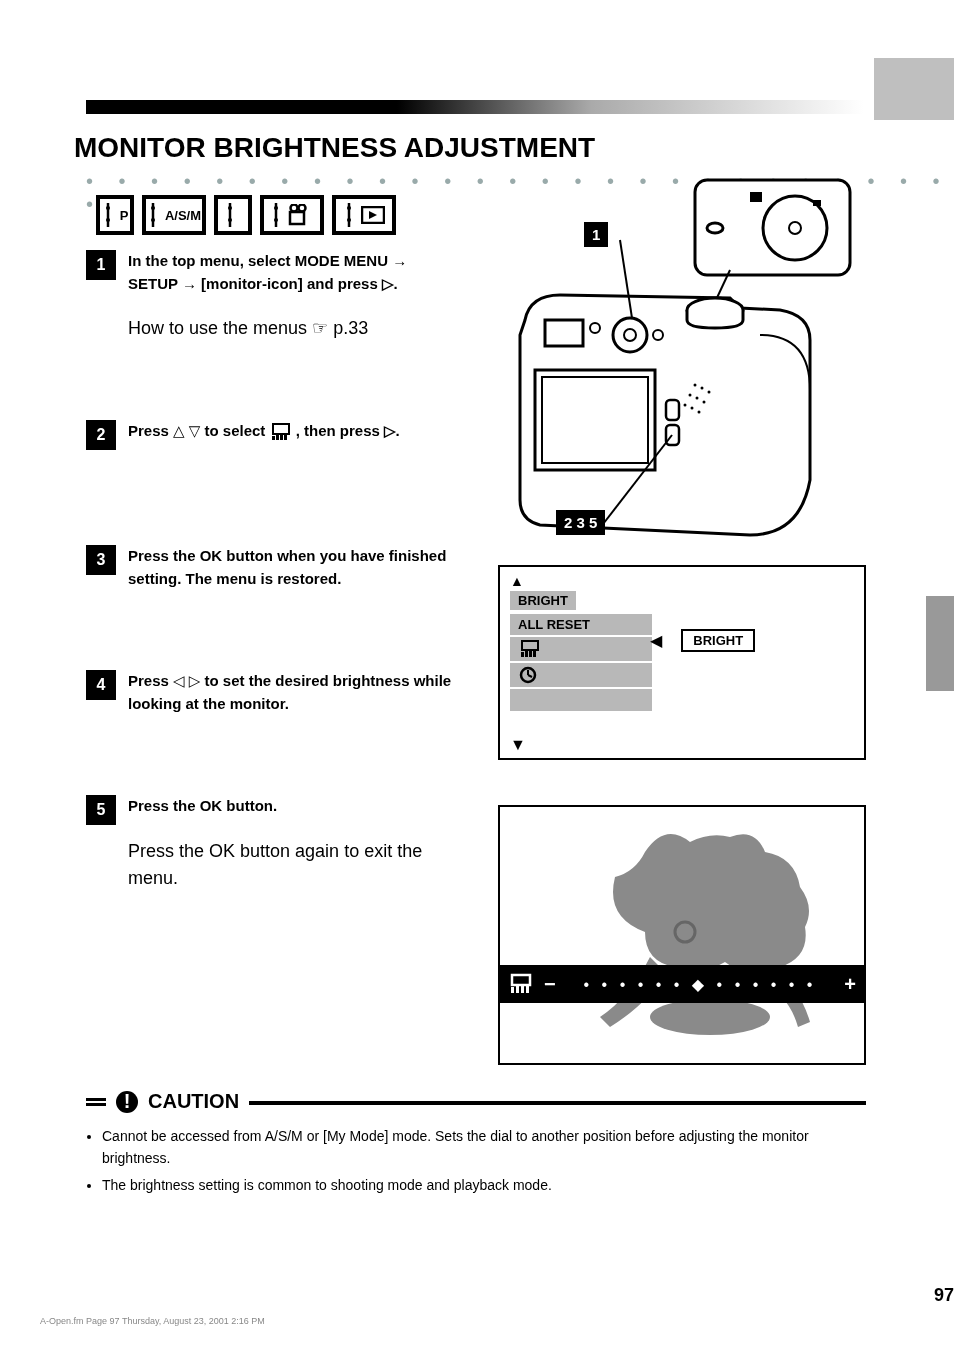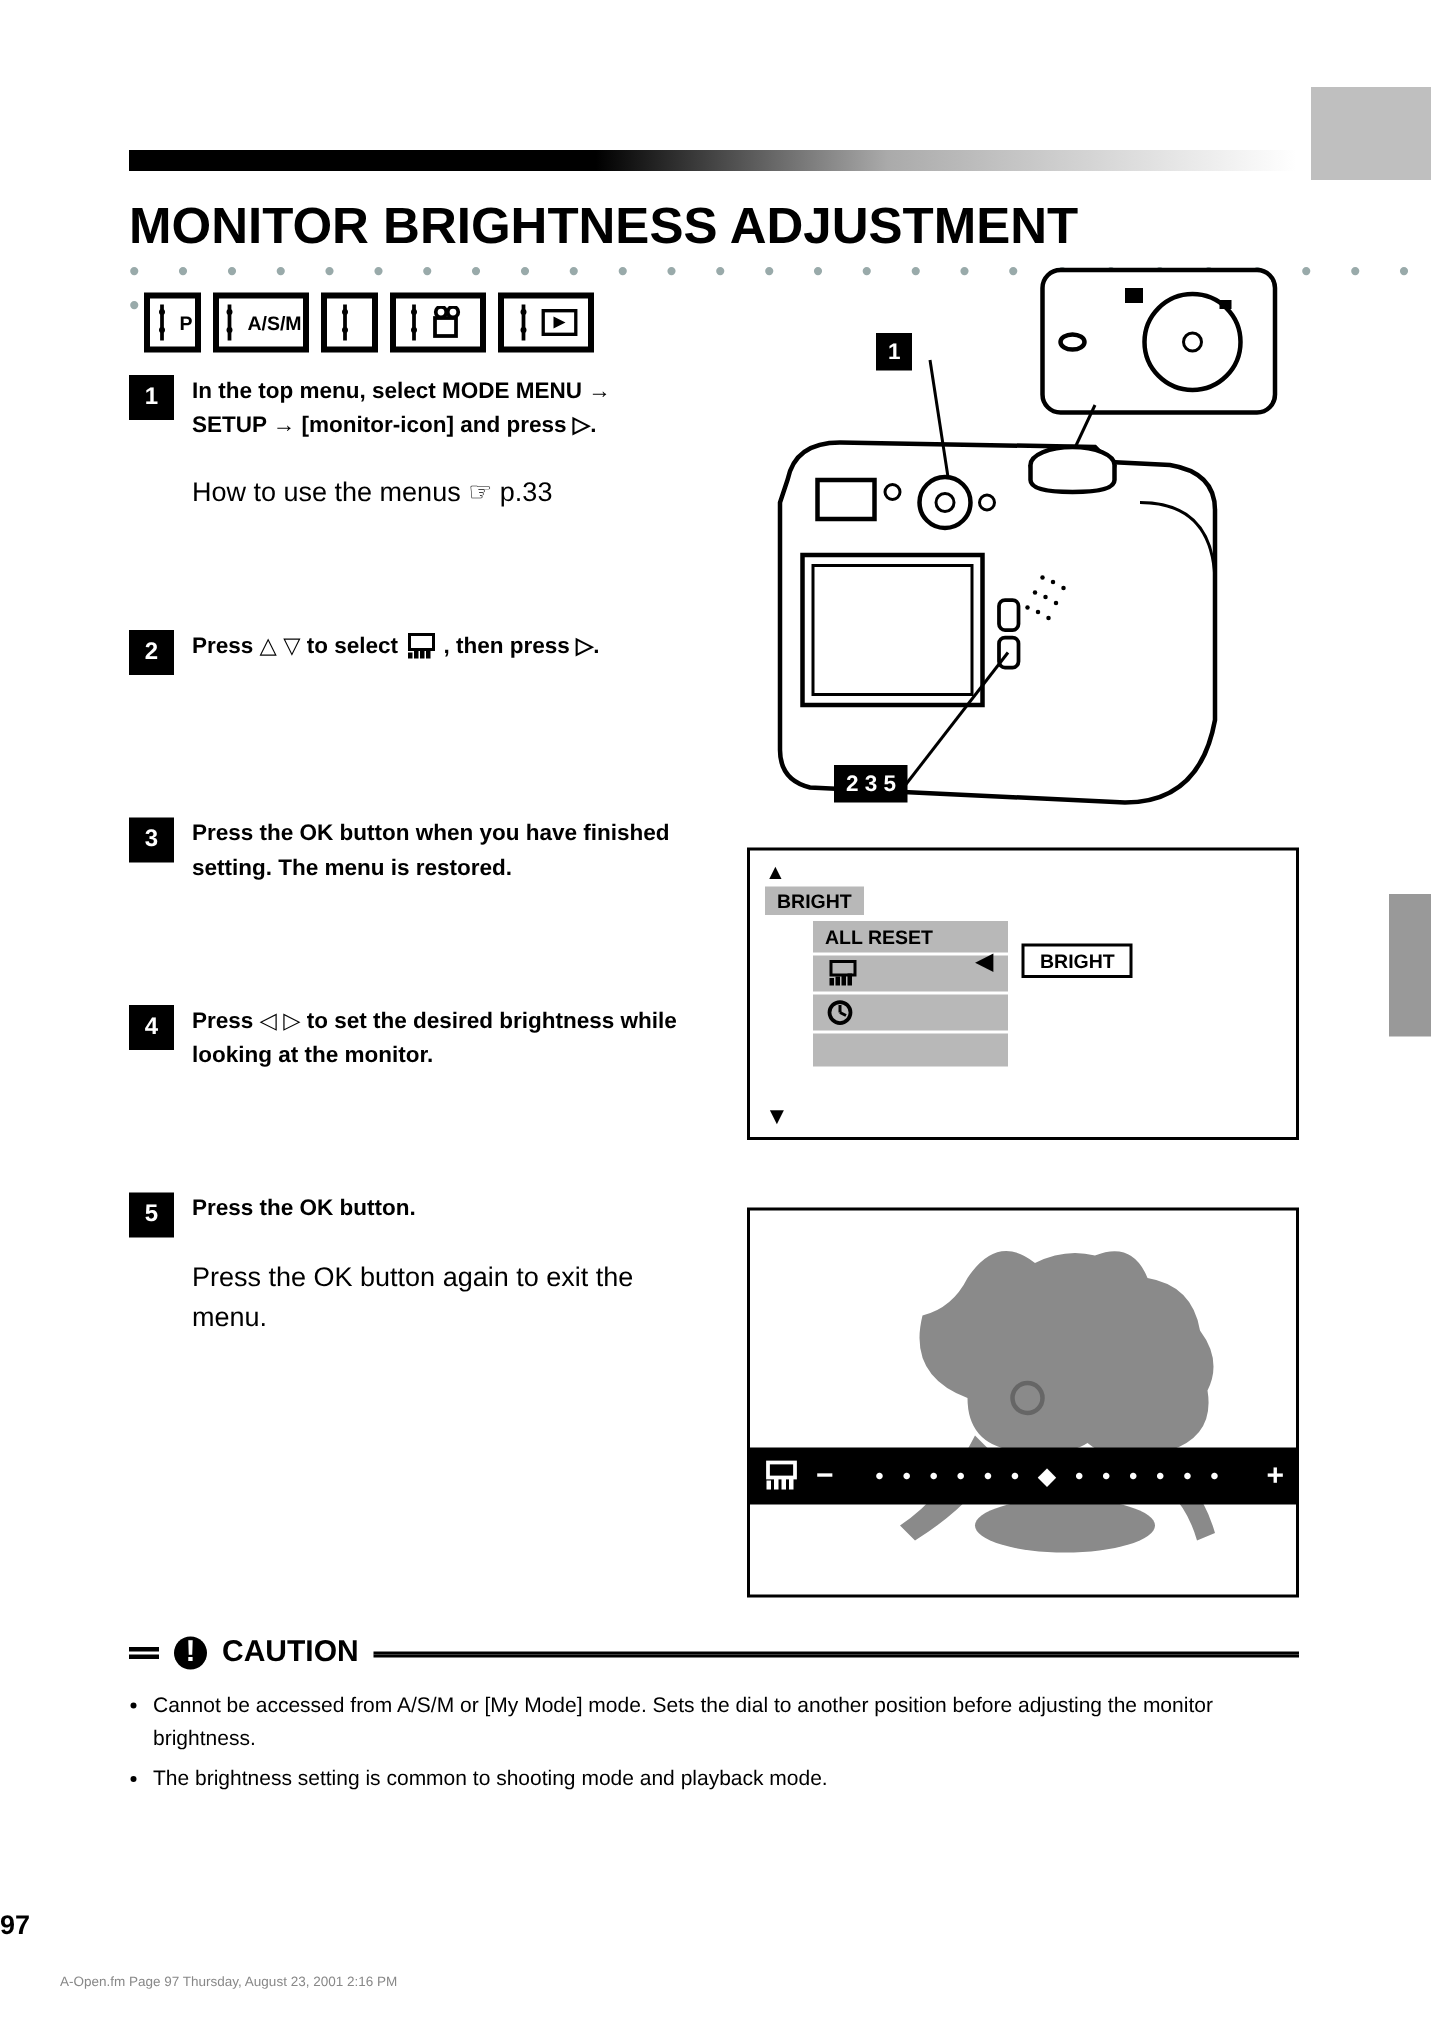--- a/index.html
+++ b/index.html
@@ -33,22 +33,22 @@
     position: absolute;
     top: 100px;
     left: 86px;
     width: 778px;
     height: 14px;
     background: linear-gradient(to right, #000 0%, #000 40%, #aaa 65%, #fff 100%);
   }
   .title-row {
     position: absolute;
     top: 132px;
-    left: 86px;
-    font-size: 34px;
+    left: 74px;
+    font-size: 28px;
     font-weight: bold;
   }
   .dotted-row {
     position: absolute;
     top: 170px;
     left: 86px;
     font-size: 20px;
     color: #9aa;
     letter-spacing: 10px;
   }
@@ -126,25 +126,24 @@
   }
   .menu-header { font-size: 14px; font-weight: bold; margin-bottom: 2px; }
   .menu-tab { display: inline-block; background: #b8b8b8; padding: 2px 8px; font-size: 13px; font-weight: bold; }
   .menu-items { margin-top: 4px; }
   .menu-item {
     background: #b8b8b8;
     padding: 3px 8px;
     font-size: 13px;
     font-weight: bold;
     margin-bottom: 2px;
-    width: 130px;
+    width: 142px;
     display: flex;
     align-items: center;
     gap: 6px;
-    margin-left: 32px;
   }
   .menu-item.empty { height: 22px; }
   .menu-selector {
     position: absolute;
     top: 62px;
     left: 150px;
     display: flex;
     align-items: center;
   }
   .menu-selector .arrow { font-size: 16px; }
@@ -231,23 +230,23 @@
   }
   .caution-list {
     margin-top: 12px;
     padding-left: 16px;
     font-size: 14px;
     line-height: 1.6;
   }
   .caution-list li { margin-bottom: 4px; }
   .page-num {
     position: absolute;
-    bottom: 52px;
+    bottom: 40px;
     width: 100%;
-    text-align: left;
+    text-align: right;
     font-size: 18px;
     font-weight: bold;
   }
   .footer-line {
     position: absolute;
     bottom: 20px;
     left: 40px;
     font-size: 9px;
     color: #888;
   }

